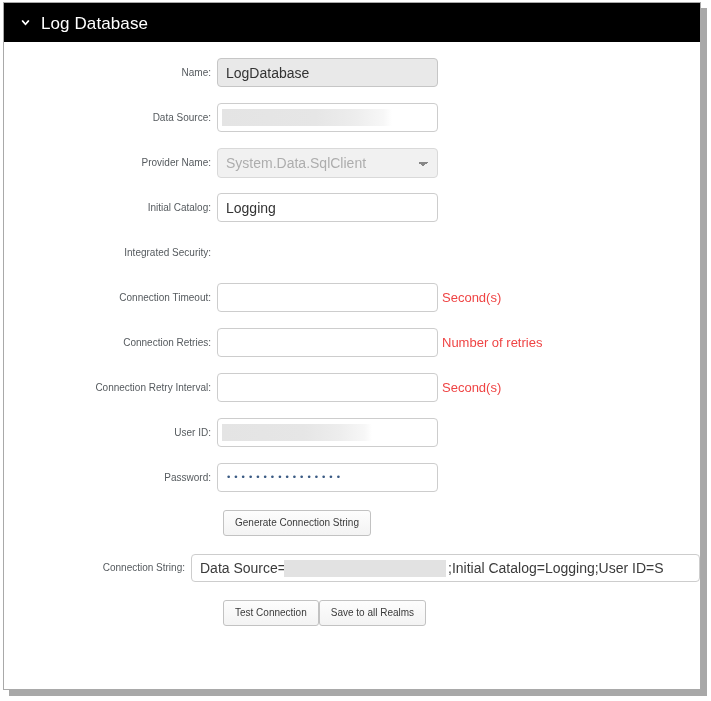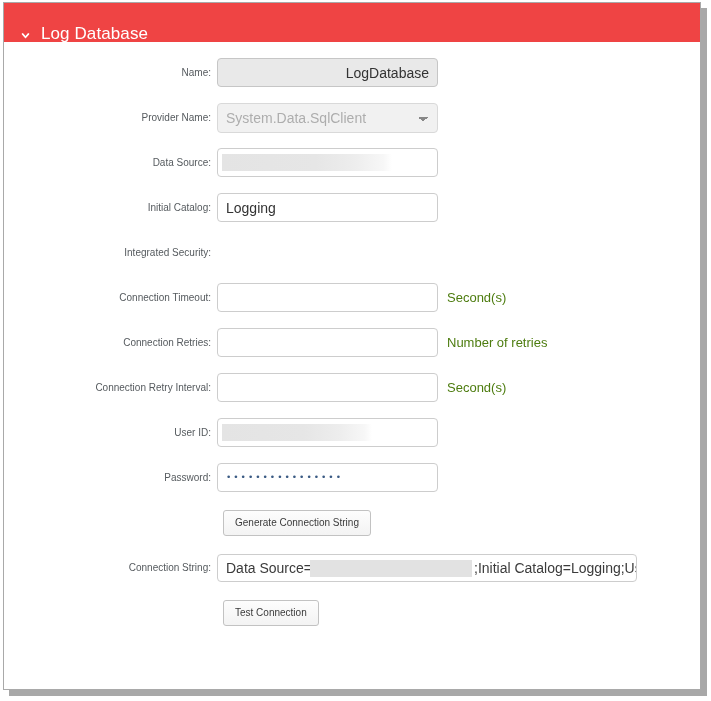--- a/index.html
+++ b/index.html
@@ -25,24 +25,24 @@
     height: 688px;
     background: #ffffff;
     border: 1px solid #a9a9a9;
     box-sizing: border-box;
     box-shadow: 6px 6px 0 0 #a8a8a8;
   }
 
   
   .panel-header {
     height: 39px;
-    background: #ef4444;
+    background: #000000;
     display: flex;
-    align-items: flex-end;
-    padding: 6px 0 0 14px;
+    align-items: flex-start;
+    padding: 12px 0 0 14px;
     box-sizing: border-box;
     user-select: none;
   }
   .chevron {
     width: 14px;
     height: 14px;
     margin-right: 9px;
     display: inline-flex;
     align-items: center;
     justify-content: center;
@@ -96,21 +96,20 @@
     font-size: 14px;
     color: #333333;
     padding: 0 8px;
     outline: none;
   }
   .txt.wide   { width: 221px; }
   .txt.narrow { width: 221px; }
   .txt.ro {
     background: #e9e9e9;
     border-color: #c6c6c6;
-    text-align: right;
   }
   .sel {
     width: 221px;
     height: 30px;
     appearance: none;
     -webkit-appearance: none;
     -moz-appearance: none;
     padding-right: 26px;
     position: relative;
     background-image:
@@ -123,22 +122,22 @@
     background-repeat: no-repeat;
   }
   .sel.disabled {
     background-color: #ececec;
     color: #8b8b8b;
     border-color: #c9c9c9;
   }
 
   .suffix {
     font-size: 13px;
-    color: #4d7c0f;
-    margin-left: 9px;
+    color: #ef4444;
+    margin-left: 4px;
     white-space: nowrap;
   }
 
   
   .redact-field {
     position: relative;
     display: inline-block;
   }
   .redact-bar {
     position: absolute;
@@ -173,21 +172,21 @@
     border: 1px solid #c2c2c2;
     border-radius: 3px;
     cursor: pointer;
     white-space: nowrap;
   }
   .btn-row { display: flex; align-items: center; }
 
   
   .cs-field {
     position: relative;
-    width: 420px;
+    width: 509px;
     height: 28px;
     box-sizing: border-box;
     border: 1px solid #cdcdcd;
     border-radius: 4px;
     background: #ffffff;
     overflow: hidden;
     display: flex;
     align-items: center;
   }
   .cs-text {
@@ -226,35 +225,35 @@
   <div class="panel-body">
 
     <div class="row">
       <div class="lbl">Name:</div>
       <div class="ctrl-wrap">
         <input class="txt wide ro" type="text" readonly="" value="LogDatabase" style="">
       </div>
     </div>
 
     <div class="row">
-      <div class="lbl">Provider Name:</div>
-      <div class="ctrl-wrap">
-        <select class="sel disabled" disabled="">
-          <option>System.Data.SqlClient</option>
-        </select>
-      </div>
-    </div>
-
-    <div class="row">
       <div class="lbl">Data Source:</div>
       <div class="ctrl-wrap">
         <span class="redact-field">
           <input class="txt wide" type="text" value="" style="">
           <span class="redact-bar ds"></span>
         </span>
+      </div>
+    </div>
+
+    <div class="row">
+      <div class="lbl">Provider Name:</div>
+      <div class="ctrl-wrap">
+        <select class="sel disabled" disabled="">
+          <option>System.Data.SqlClient</option>
+        </select>
       </div>
     </div>
 
     <div class="row">
       <div class="lbl">Initial Catalog:</div>
       <div class="ctrl-wrap">
         <input class="txt wide" type="text" value="Logging" style="">
       </div>
     </div>
 
@@ -319,17 +318,18 @@
           <span class="cs-text">Data Source=</span>
             <span class="cs-text" style="padding-left:162px">;Initial Catalog=Logging;User ID=S</span>
           <span class="cs-redact"></span>
         </div>
       </div>
     </div>
 
     <div class="row">
       <div class="indent btn-row">
         <button class="btn">Test Connection</button>
+        <button class="btn">Save to all Realms</button>
       </div>
     </div>
 
   </div>
 </div>
 
 </body></html>

